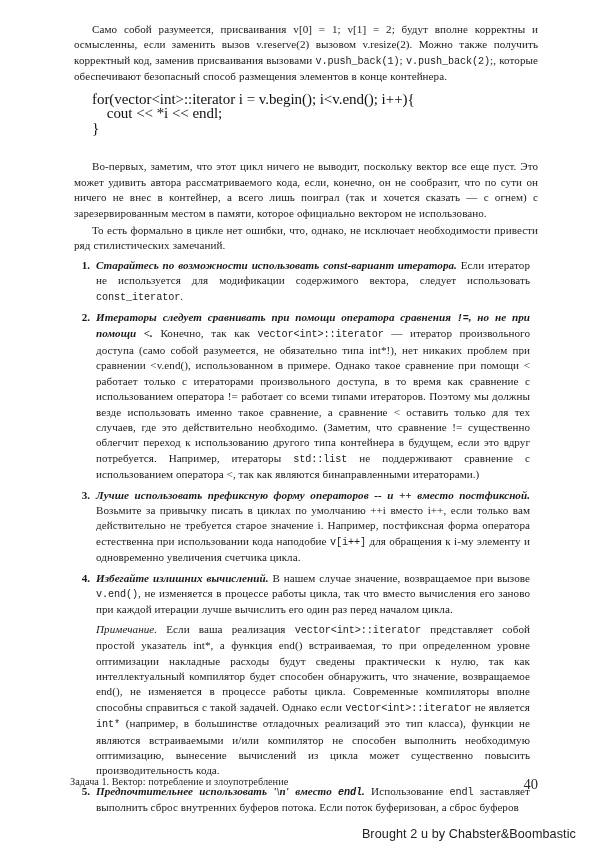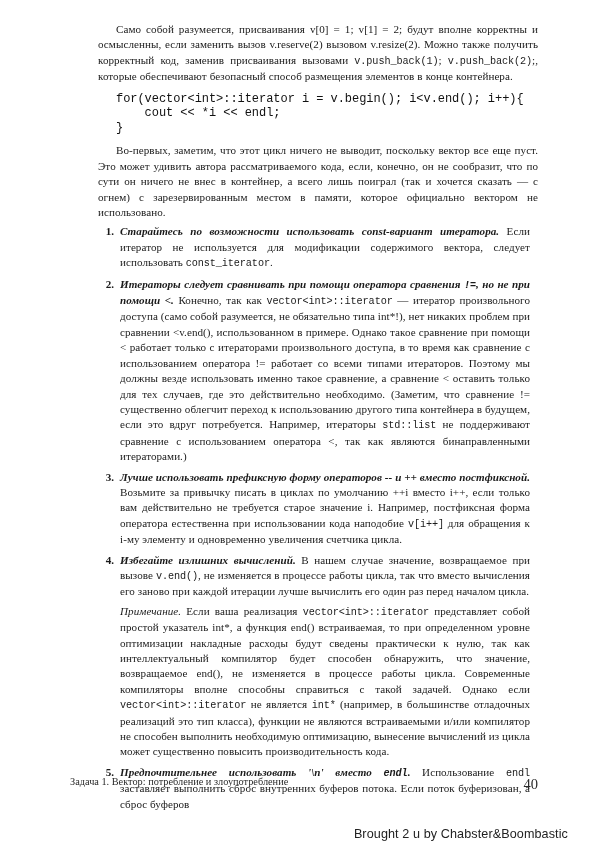--- a/index.html
+++ b/index.html
@@ -14,42 +14,42 @@
     color: #1a1a1a;
     position: relative;
     overflow: hidden;
   }
   .page {
     position: absolute;
     left: 0; top: 0;
     width: 600px;
     height: 847px;
     box-sizing: border-box;
-    padding: 22px 62px 0 98px;
+    padding: 22px 62px 0 74px;
   }
   p.body-par {
     margin: 0 0 2px 0;
     font-size: 11.1px;
     line-height: 15.4px;
     text-align: justify;
     text-indent: 18px;
     letter-spacing: 0.05px;
     word-spacing: 0.2px;
   }
 
   .mono, code {
     font-family: "Liberation Mono", "DejaVu Sans Mono", monospace;
     font-size: 10.2px;
     letter-spacing: -0.1px;
   }
 
   .code-block {
-    margin: 7px 0 8px 18px;
-    font-family: Liberation Mono, monospace;
-    font-size: 12px;
+    margin: 7px 0 24px 18px;
+    font-family: Liberation Serif, serif;
+    font-size: 15px;
     line-height: 14.6px;
     white-space: pre;
     letter-spacing: -0.05px;
     color: #111;
   }
 
   ol.rules {
     margin: 4px 0 0 0;
     padding: 0;
     list-style: none;
@@ -99,21 +99,21 @@
     font-family: Liberation Serif, serif;
     font-size: 10.3px;
     color: #2a2a2a;
   }
   .footer .pageno {
     font-size: 14.5px;
     color: #2a2a2a;
   }
   .watermark {
     position: absolute;
-    right: 32px;
+    right: 24px;
     top: 827px;
     font-family: "Liberation Sans", "DejaVu Sans", sans-serif;
     font-size: 12.6px;
     color: #222;
     letter-spacing: 0.1px;
   }
 </style>
 </head>
 <body>
 
@@ -124,20 +124,23 @@
   </p>
 
   <div class="code-block">for(vector&lt;int&gt;::iterator i = v.begin(); i&lt;v.end(); i++){
     cout &lt;&lt; *i &lt;&lt; endl;
 }</div>
 
   <p class="body-par">
     <span>Во-первых, заметим, что этот цикл ничего не выводит, поскольку вектор все еще пуст. Это может удивить автора рассматриваемого кода, если, конечно, он не сообразит, что по сути он ничего не внес в контейнер, а всего лишь поиграл (так и хочется сказать — с огнем) с зарезервированным местом в памяти, которое официально вектором не использовано.</span>
   </p>
 
+  <p class="body-par">
+    <span>То есть формально в цикле нет ошибки, что, однако, не исключает необходимости привести ряд стилистических замечаний.</span>
+  </p>
 
   <ol class="rules">
 
     <li>
       <span class="num">1.</span>
       <p><span class="lead">Старайтесь по возможности использовать const-вариант итератора.</span><span> Если итератор не используется для модификации содержимого вектора, следует использовать <span class="mono">const_iterator</span>.</span></p>
     </li>
 
     <li>
       <span class="num">2.</span>

